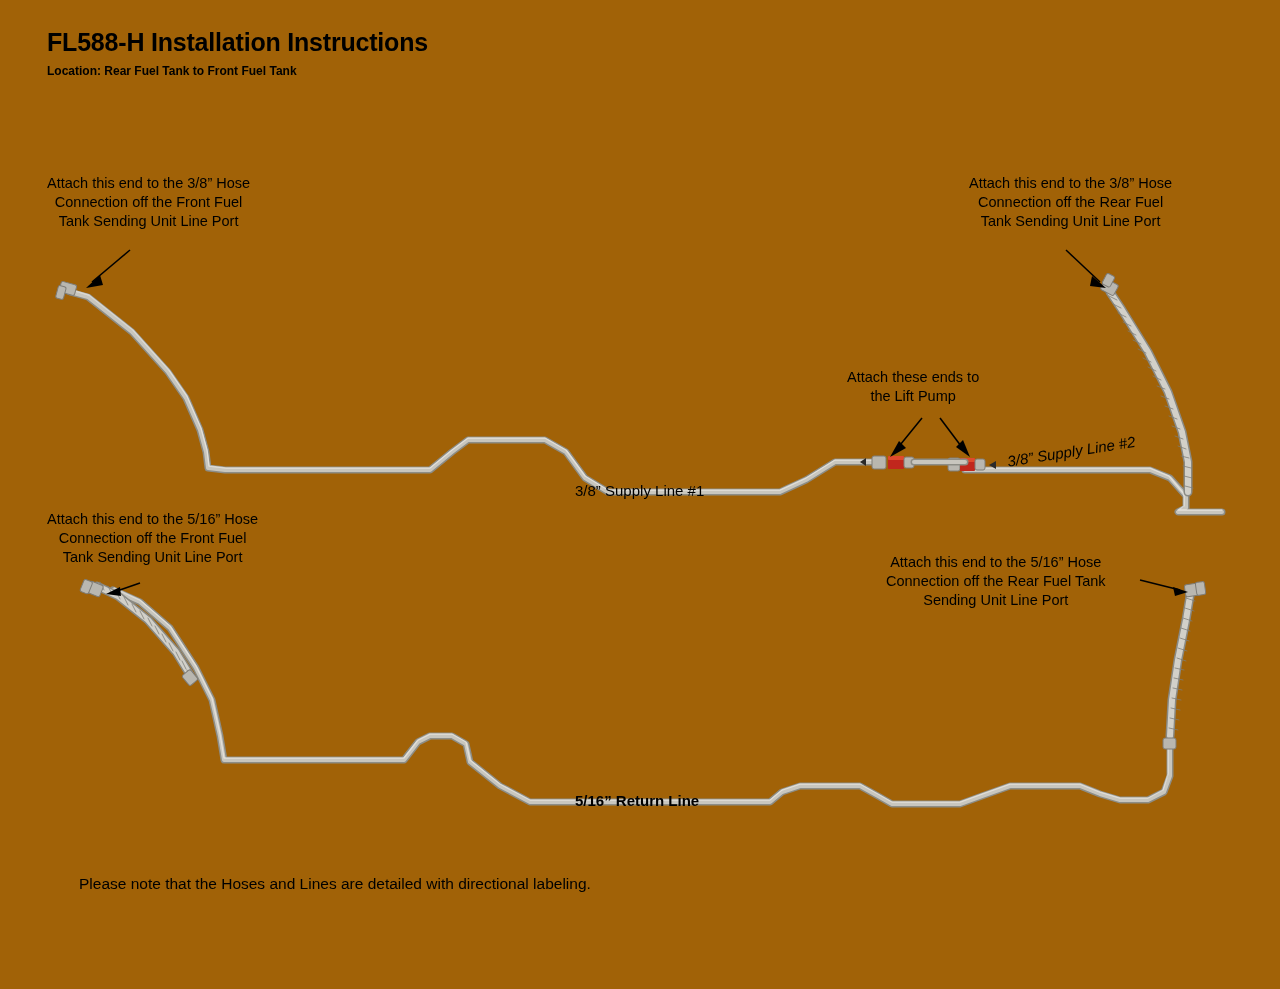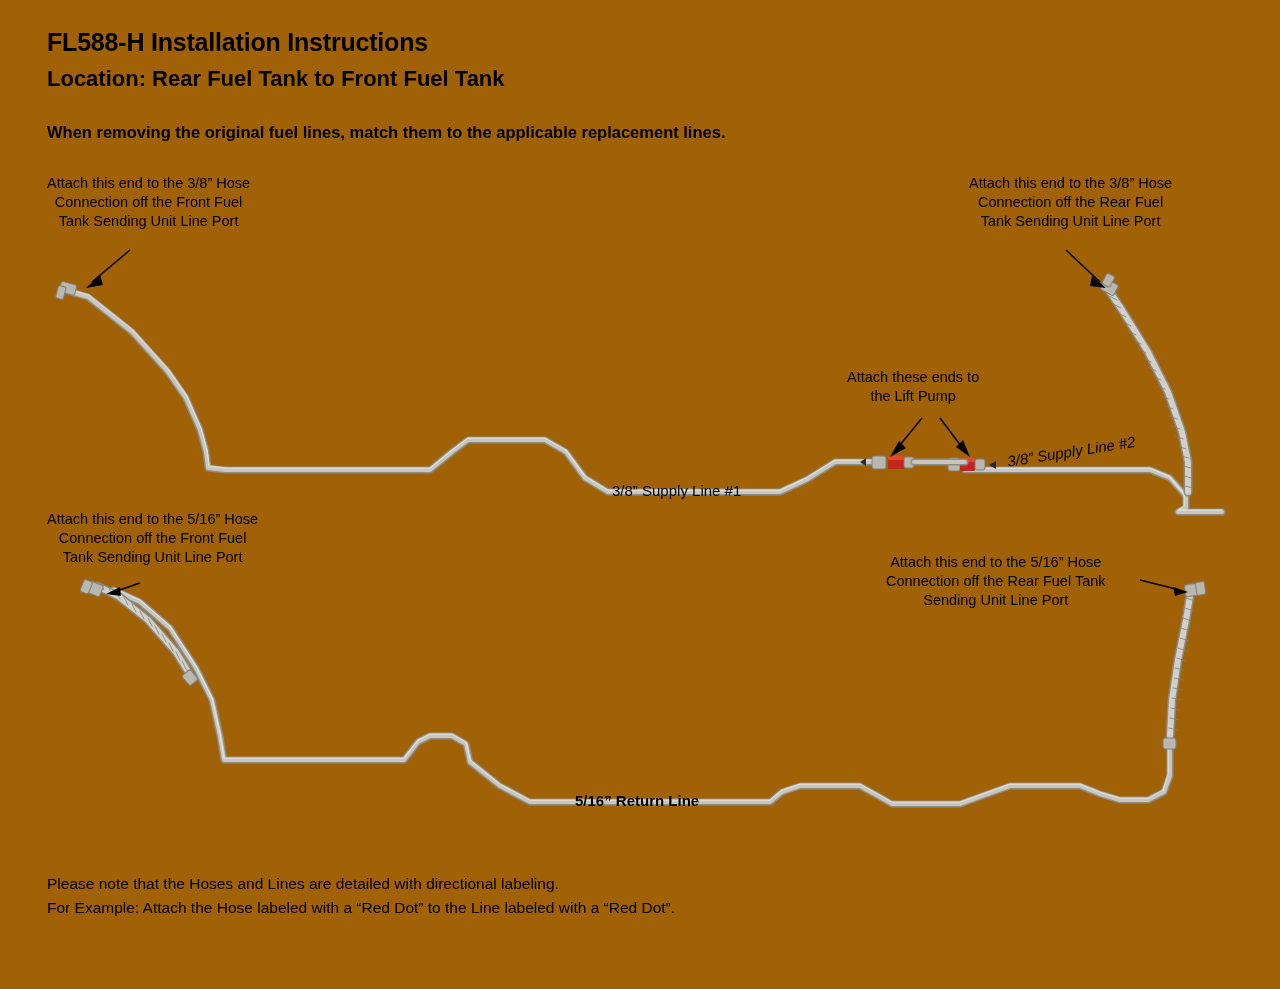--- a/index.html
+++ b/index.html
@@ -21,41 +21,42 @@
     position: absolute;
     white-space: pre;
     line-height: 1.32;
   }
   .title {
     font-size: 25px;
     font-weight: bold;
     letter-spacing: -0.2px;
   }
   .subtitle {
-    font-size: 22px;
+    font-size: 12px;
     font-weight: bold;
   }
   .bold-note {
     font-size: 16.5px;
     font-weight: bold;
   }
   .callout {
     font-size: 14.5px;
     font-weight: normal;
     text-align: center;
   }
   .linelabel {
     font-size: 15px;
   }
   .linelabel-it {
     font-size: 15px;
     font-style: italic;
   }
   .footer {
     font-size: 15.5px;
+    margin-left: 32px;
   }
   svg.diagram {
     position: absolute;
     left: 0;
     top: 0;
     width: 1280px;
     height: 989px;
     pointer-events: none;
   }
   
@@ -271,44 +272,42 @@
     <g>
       <path class="arrow" d="M1140,580 L1180,590"></path>
       <path class="arrowhead" d="M1188,592 L1173,587 L1175,596 z"></path>
     </g>
   </svg>
 
   <div class="txt title" style="left:47px; top:26px;">FL588-H Installation Instructions</div>
 
   <div class="txt subtitle" style="left:47px; top:64px;">Location: Rear Fuel Tank to Front Fuel Tank</div>
 
-  <div class="txt bold-note" style="left:47px; top:122px;">When removing the original fuel lines, match them to the applicable replacement lines.</div>
 
   <div class="txt callout" style="left:47px; top:174px;">Attach this end to the 3/8” Hose
 Connection off the Front Fuel
 Tank Sending Unit Line Port</div>
 
   <div class="txt callout" style="left:969px; top:174px;">Attach this end to the 3/8” Hose
 Connection off the Rear Fuel
 Tank Sending Unit Line Port</div>
 
   <div class="txt callout" style="left:847px; top:368px;">Attach these ends to
 the Lift Pump</div>
 
   <div class="txt callout" style="left:47px; top:510px;">Attach this end to the 5/16” Hose
 Connection off the Front Fuel
 Tank Sending Unit Line Port</div>
 
   <div class="txt callout" style="left:886px; top:553px;">Attach this end to the 5/16” Hose
 Connection off the Rear Fuel Tank
 Sending Unit Line Port</div>
 
-  <div class="txt linelabel" style="left:575px; top:481px;margin-left:37px;">3/8” Supply Line #1</div>
+  <div class="txt linelabel" style="left:575px; top:481px;">3/8” Supply Line #1</div>
 
   <div class="txt linelabel-it" style="left:1006px; top:452px; transform:rotate(-9deg); transform-origin:left top;">3/8” Supply Line #2</div>
 
   <div class="txt linelabel" style="left:575px; top:791px;font-weight:bold;">5/16” Return Line</div>
 
   <div class="txt footer" style="left:47px; top:874px;">Please note that the Hoses and Lines are detailed with directional labeling.</div>
 
-  <div class="txt footer" style="left:47px; top:898px;">For Example: Attach the Hose labeled with a “Red Dot” to the Line labeled with a “Red Dot”.</div>
 
 </div>
 
 </body></html>

